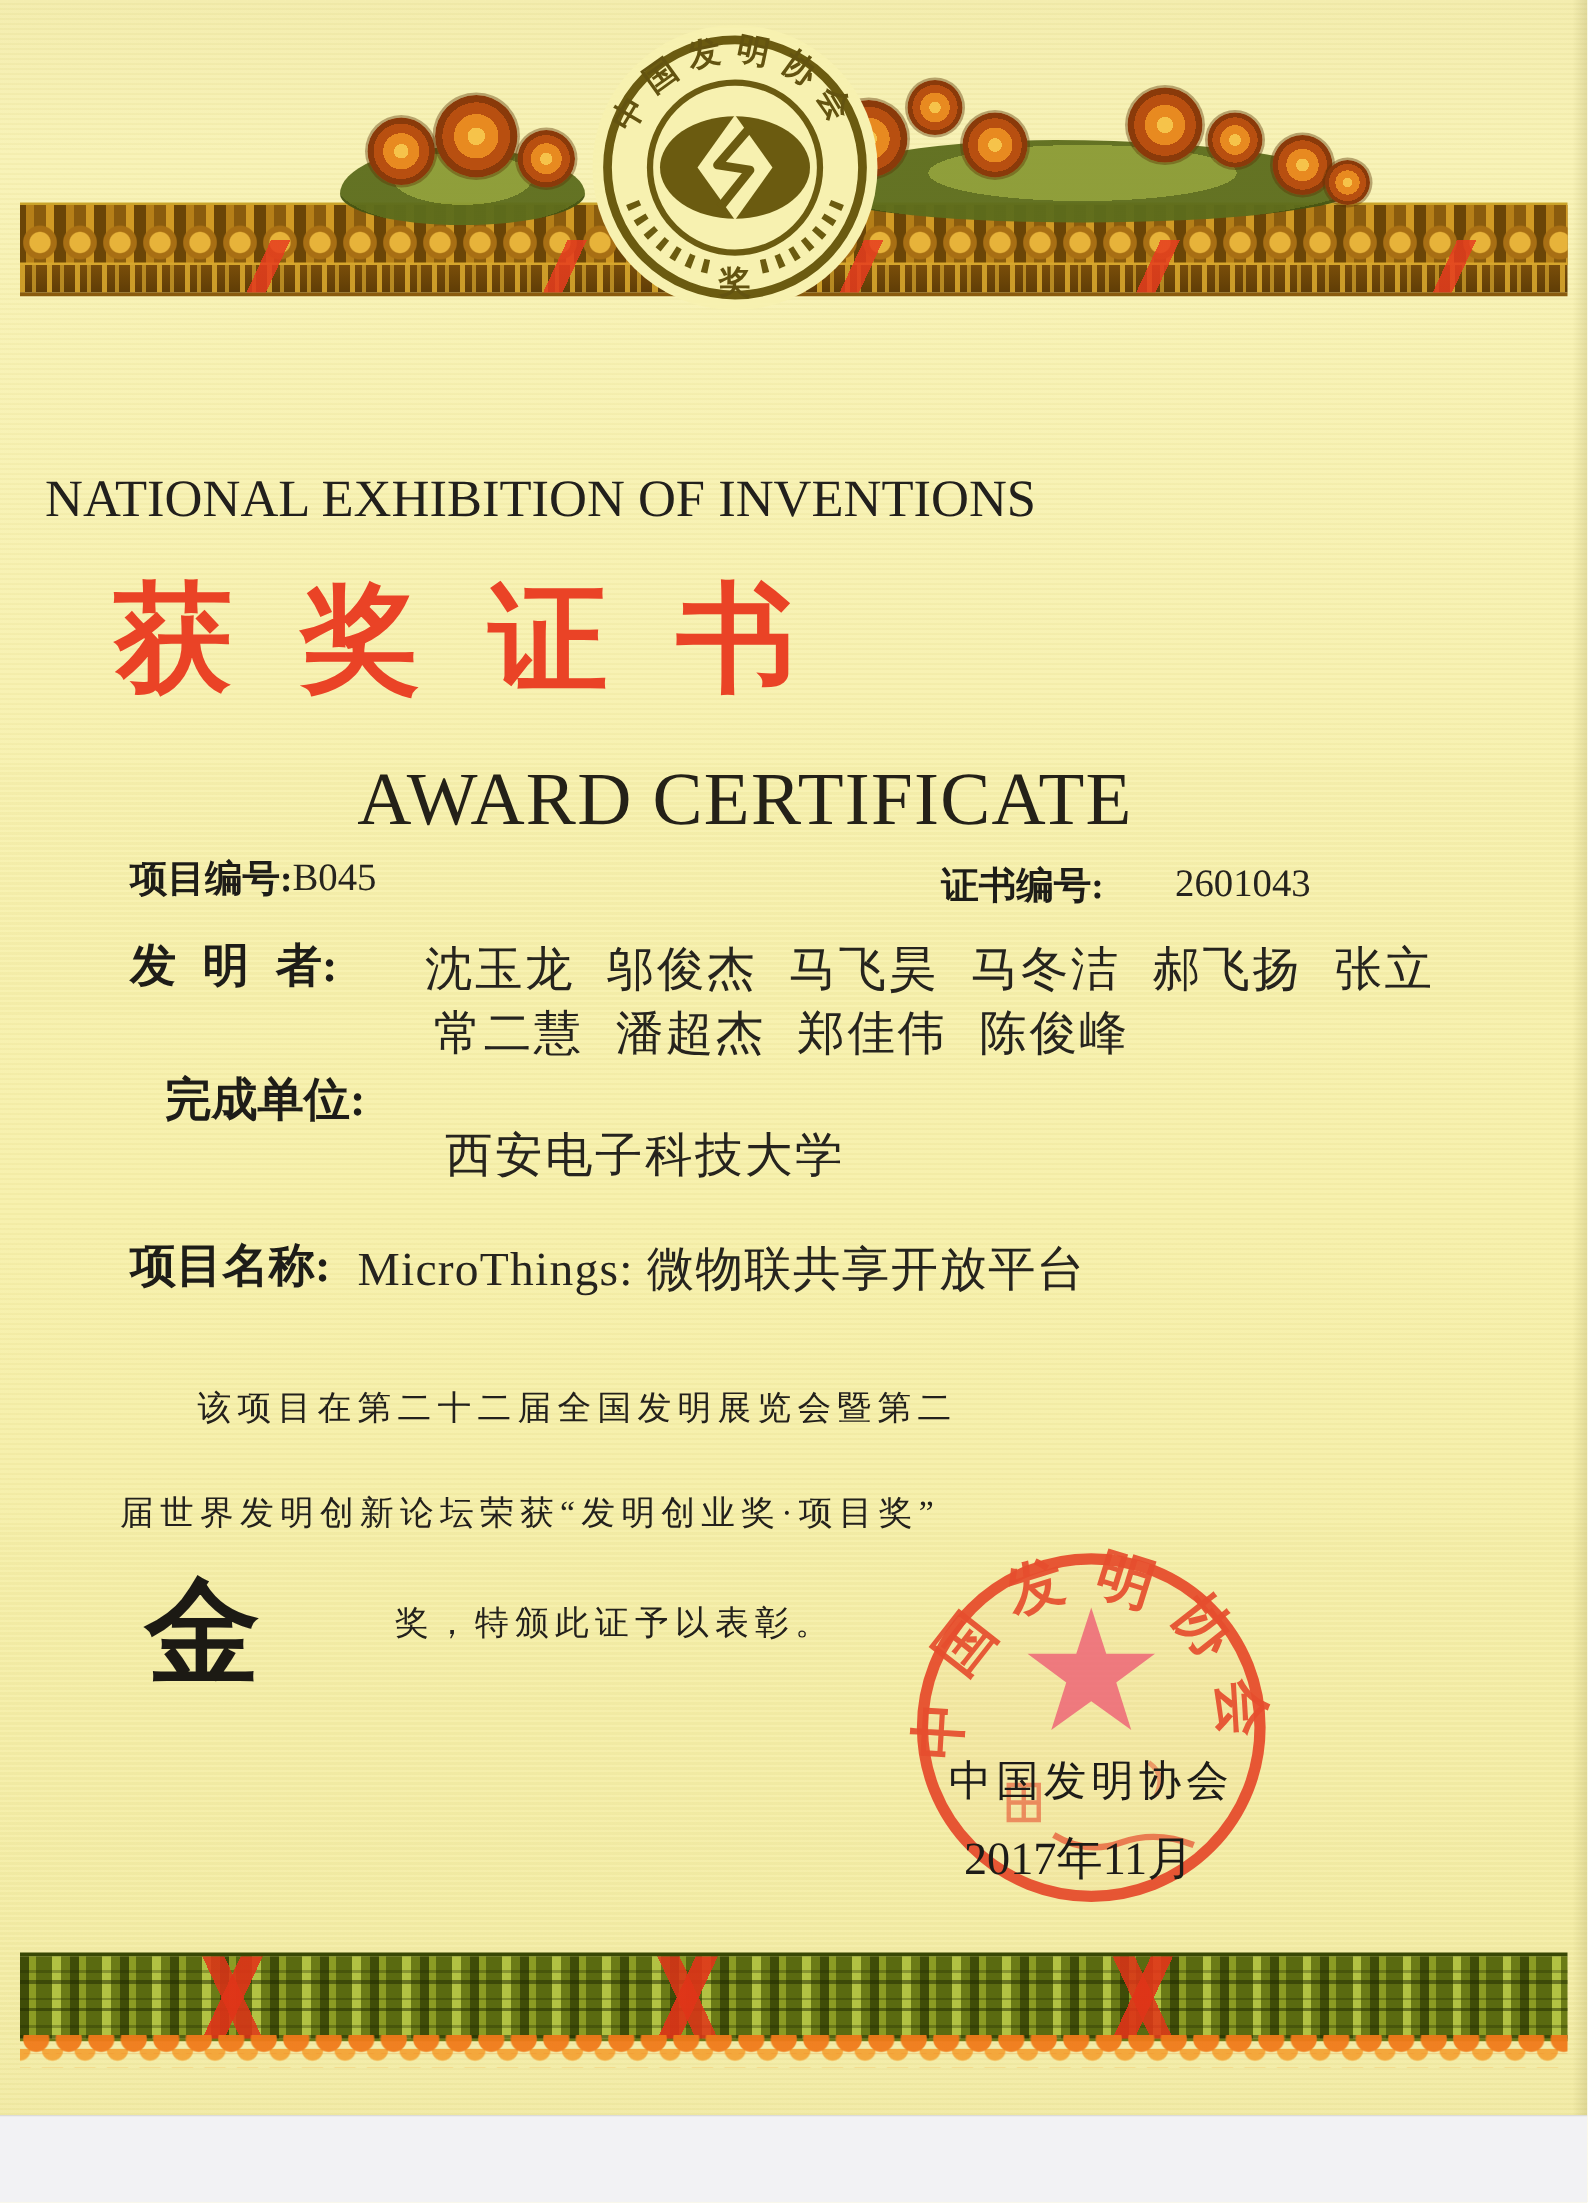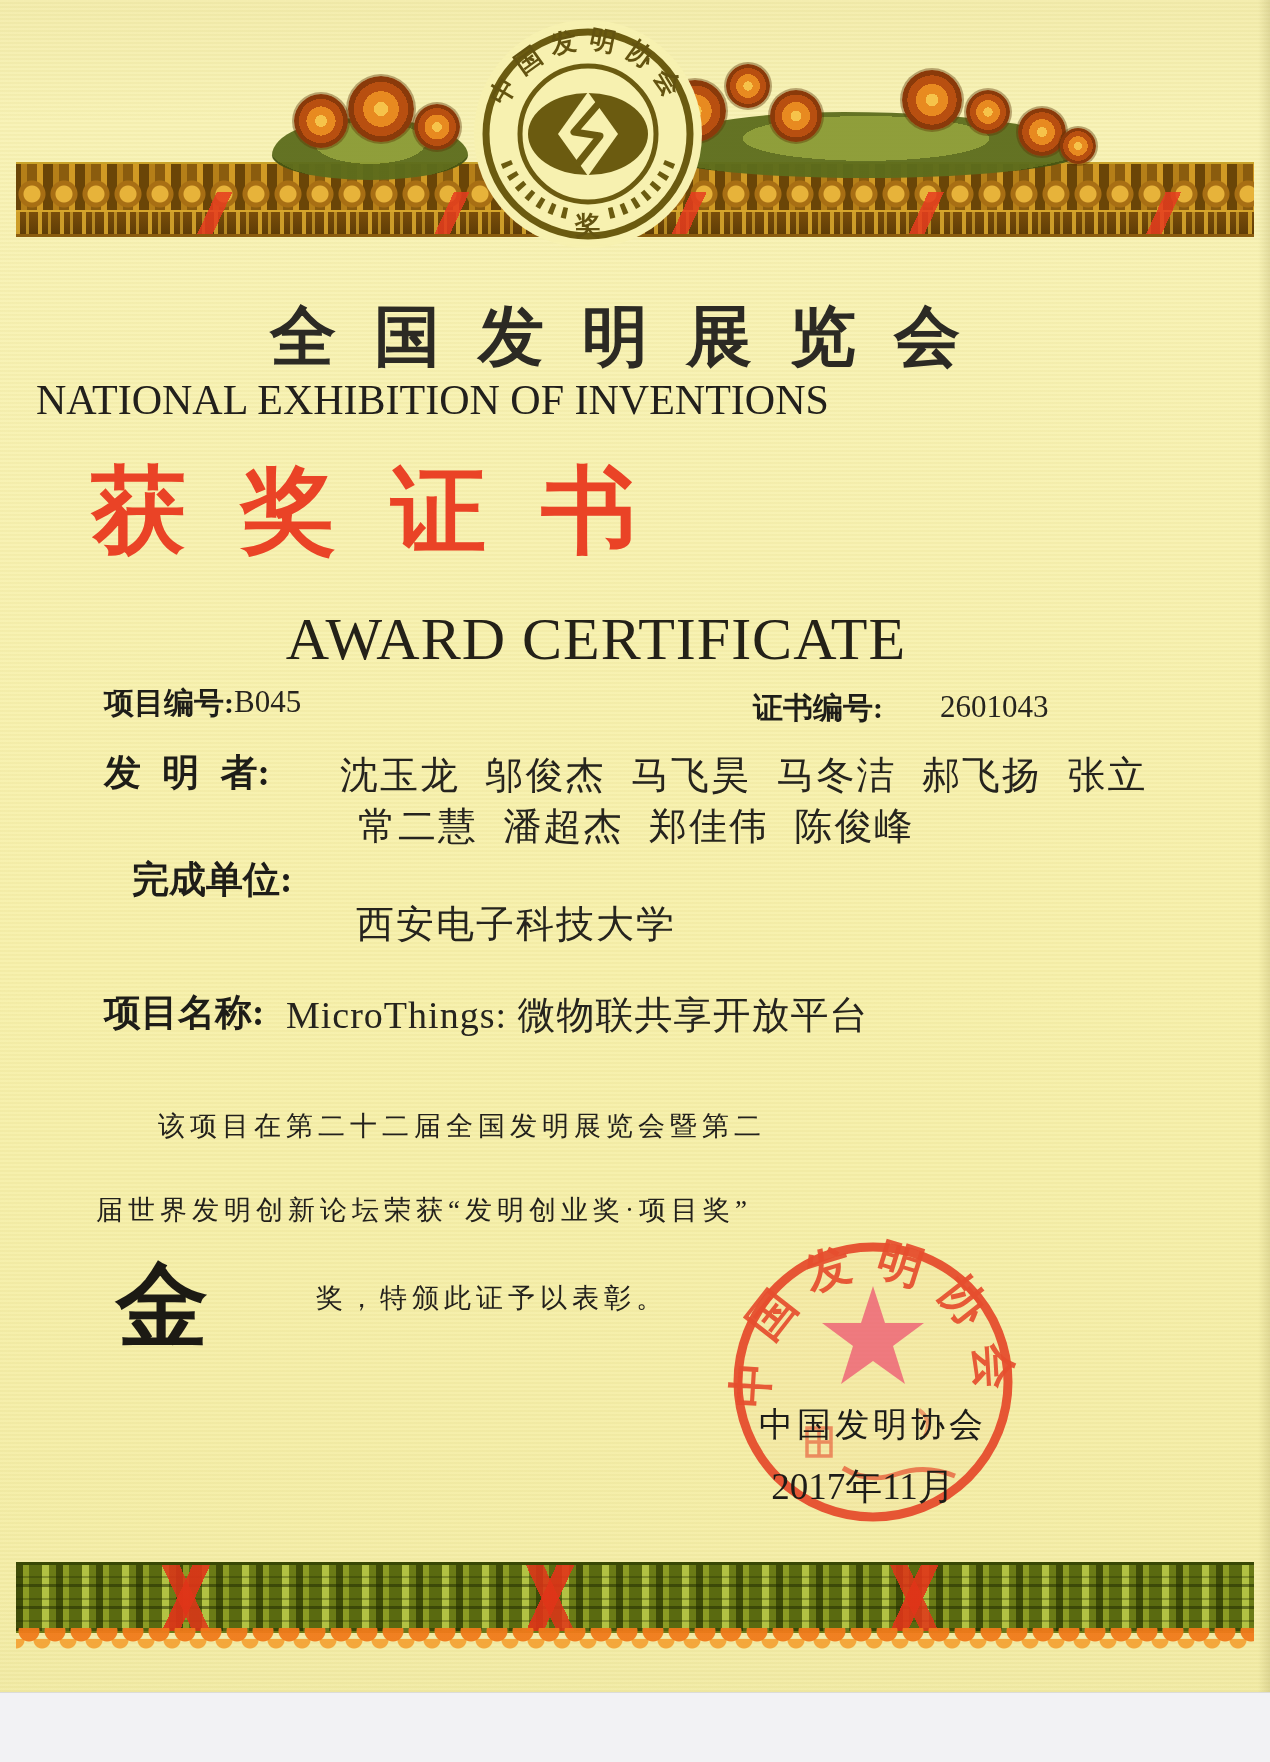--- a/index.html
+++ b/index.html
@@ -111,33 +111,32 @@
       <textPath href="#eArc" startOffset="50%" text-anchor="middle">中国发明协会</textPath>
     </text>
     <ellipse cx="118" cy="118" rx="60" ry="41" fill="#6b5b10"></ellipse>
     <polygon points="118,76 148,118 118,160 88,118" fill="#f7f1b0"></polygon>
     <path d="M 130 86 L 104 116 L 130 120 L 106 150" fill="none" stroke="#6b5b10" stroke-width="7" stroke-linejoin="round"></path>
     <path d="M 36 146 A 84 84 0 0 0 100 198" fill="none" stroke="#6b5b10" stroke-width="11" stroke-dasharray="5 8"></path>
     <path d="M 200 146 A 84 84 0 0 1 136 198" fill="none" stroke="#6b5b10" stroke-width="11" stroke-dasharray="5 8"></path>
     <text x="118" y="218" font-size="26" font-weight="bold" fill="#635310" text-anchor="middle">奖</text>
   </svg>
 
-  <div class="abs title-cn">全国发明展览会</div>
   <div class="abs title-en">NATIONAL EXHIBITION OF INVENTIONS</div>
   <div class="abs award-cn">获奖证书</div>
   <div class="abs award-en">AWARD CERTIFICATE</div>
 
   <div class="abs lbl f30" style="left:104px;top:683px;">项目编号:</div>
   <div class="abs f31" style="left:234px;top:684px;">B045</div>
   <div class="abs lbl f30" style="left:753px;top:688px;">证书编号:</div>
   <div class="abs f31" style="left:940px;top:689px;">2601043</div>
 
   <div class="abs lbl f37 spaced" style="left:104px;top:748px;">发 明 者:</div>
   <div class="abs f38 names" style="left:340px;top:750px;">沈玉龙 邬俊杰 马飞昊 马冬洁 郝飞扬 张立</div>
-  <div class="abs f38 names" style="left:358px;top:801px;">常二慧 潘超杰 郑佳伟 陈俊峰</div>
+  <div class="abs f38 names" style="left:347px;top:801px;">常二慧 潘超杰 郑佳伟 陈俊峰</div>
 
   <div class="abs lbl f37" style="left:104px;top:855px;margin-left:28px;">完成单位:</div>
   <div class="abs f38" style="left:356px;top:899px;letter-spacing:2px;">西安电子科技大学</div>
 
   <div class="abs lbl f37" style="left:104px;top:988px;">项目名称:</div>
   <div class="abs f38" style="left:286px;top:990px;letter-spacing:1px;">MicroThings: 微物联共享开放平台</div>
 
   <div class="abs body-line" style="left:158px;top:1108px;">该项目在第二十二届全国发明展览会暨第二</div>
   <div class="abs body-line" style="left:96px;top:1192px;">届世界发明创新论坛荣获“发明创业奖·项目奖”</div>
   <div class="abs grade" style="left:116px;top:1244px;">金</div>

